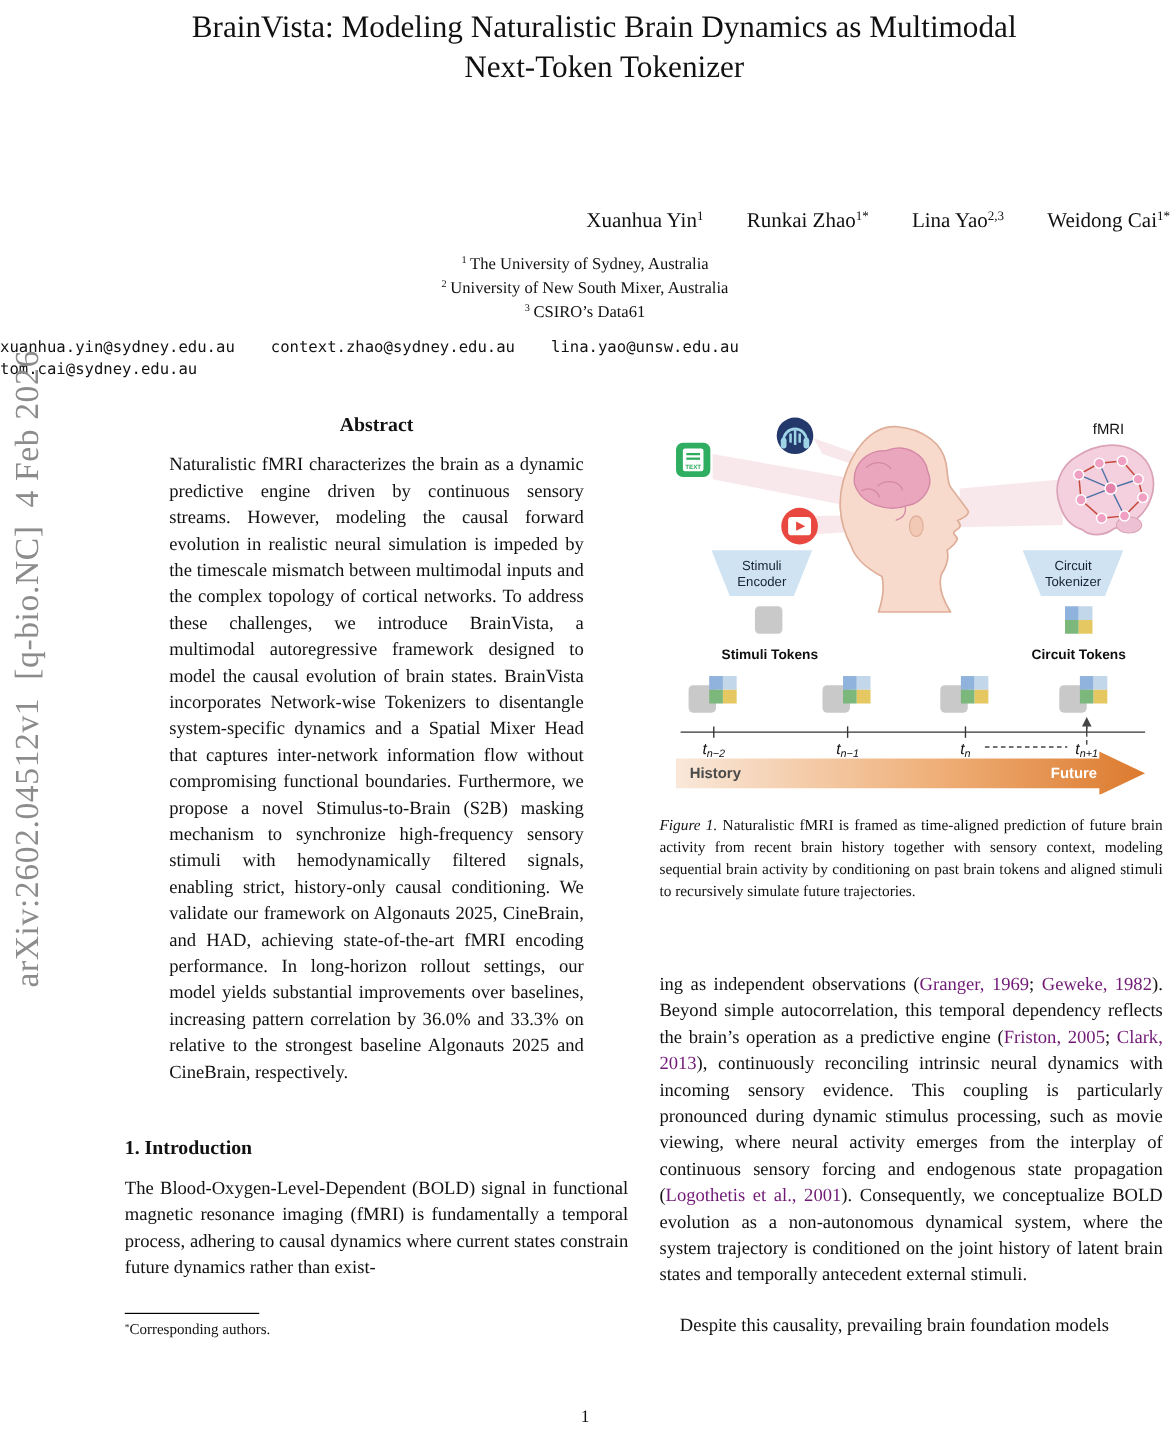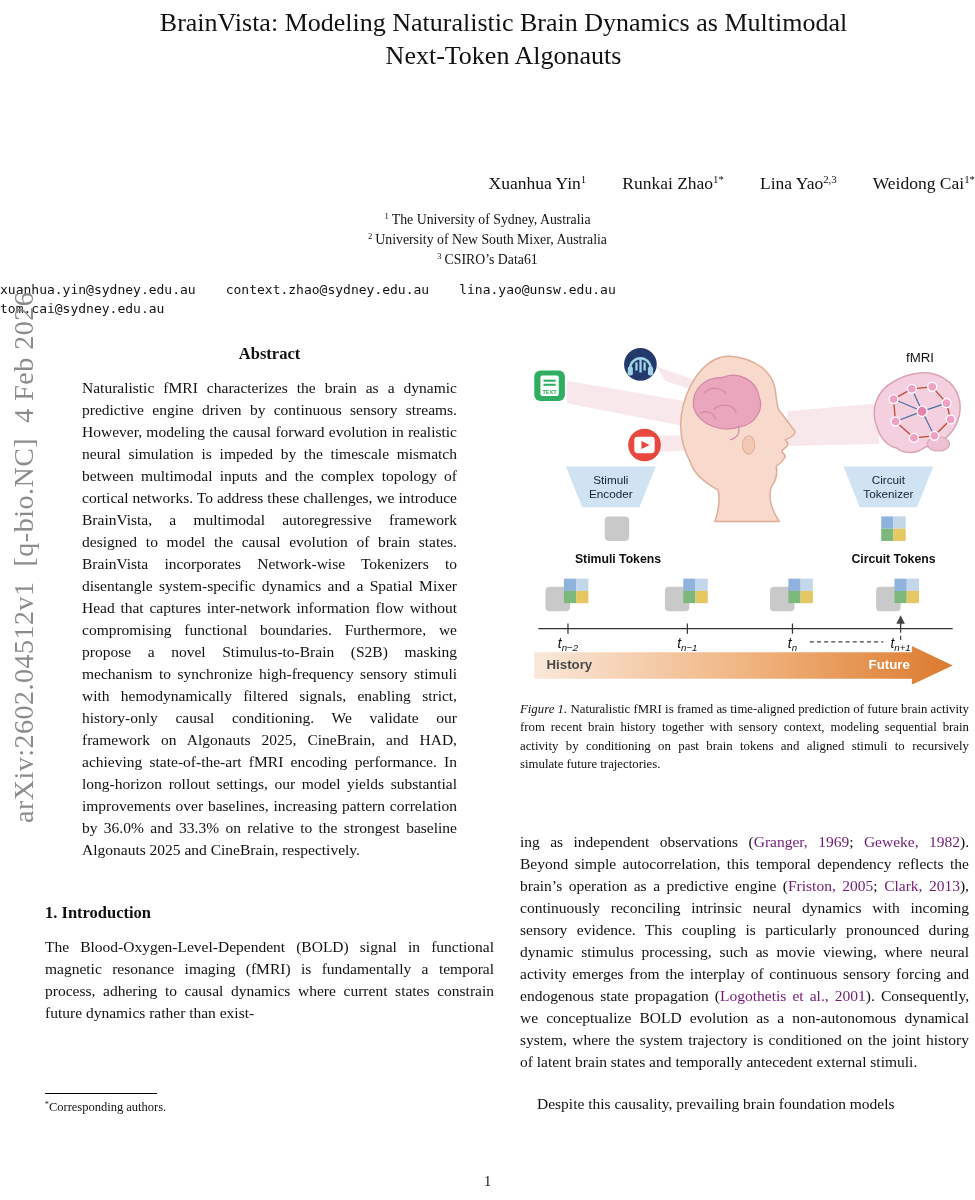--- a/index.html
+++ b/index.html
@@ -17,21 +17,21 @@
   
   .paper-title{padding-top:6px;font-size:26px;line-height:1.28;text-align:center;font-weight:400;padding-left:32px;}
   .authors-row{margin-top:100px;display:flex;justify-content:flex-end;gap:36px;font-size:17.5px;}
   .sup{font-size:62%;position:relative;top:-0.5em;}
   .affils{margin-top:16px;text-align:center;font-size:13.8px;line-height:1.45;}
   .affil-line .sup{margin-right:3px;}
   .emails{margin-top:12px;font-family:"DejaVu Sans Mono","Liberation Mono",monospace;font-size:13px;}
   .emails-row1{display:flex;justify-content:flex-start;gap:30px;}
   .emails-row2{text-align:left;margin-top:4px;}
   
-  .columns{display:flex;gap:26px;padding:0 6px 0 45px;margin-top:26px;align-items:stretch;}
+  .columns{display:flex;gap:26px;padding:0 6px 0 104px;margin-top:26px;align-items:stretch;}
   .col{flex:1;min-width:0;}
   .col-left{display:flex;flex-direction:column;}
   .abstract-heading{text-align:center;font-weight:700;font-size:16.5px;margin:2px 0 13px;}
   .abstract-body{margin:0 37px;}
   .body-text{font-size:15.5px;line-height:1.42;text-align:justify;margin:0;}
   .section-heading{font-size:16.5px;font-weight:700;margin:42px 0 13px;}
   .cite{color:#701a75;}
   .footnote{margin-top:auto;padding-top:14px;font-size:12.5px;}
   .footnote-rule{width:112px;border-top:1.5px solid #000;margin-bottom:6px;}
   
@@ -46,21 +46,21 @@
 </style>
 </head>
 <body>
 
 <div class="page">
 
   <div class="arxiv-banner">arXiv:2602.04512v1  [q-bio.NC]  4 Feb 2026</div>
 
   <div class="paper-title">
     <div>BrainVista: Modeling Naturalistic Brain Dynamics as Multimodal</div>
-    <div>Next-Token Algonauts</div>
+    <div>Next-Token Tokenizer</div>
   </div>
 
   <div class="authors-row">
     <span class="author"><span>Xuanhua Yin</span><span class="sup">1</span></span>
     <span class="author"><span>Runkai Zhao</span><span class="sup">1*</span></span>
     <span class="author"><span>Lina Yao</span><span class="sup">2,3</span></span>
     <span class="author"><span>Weidong Cai</span><span class="sup">1*</span></span>
   </div>
 
   <div class="affils">

